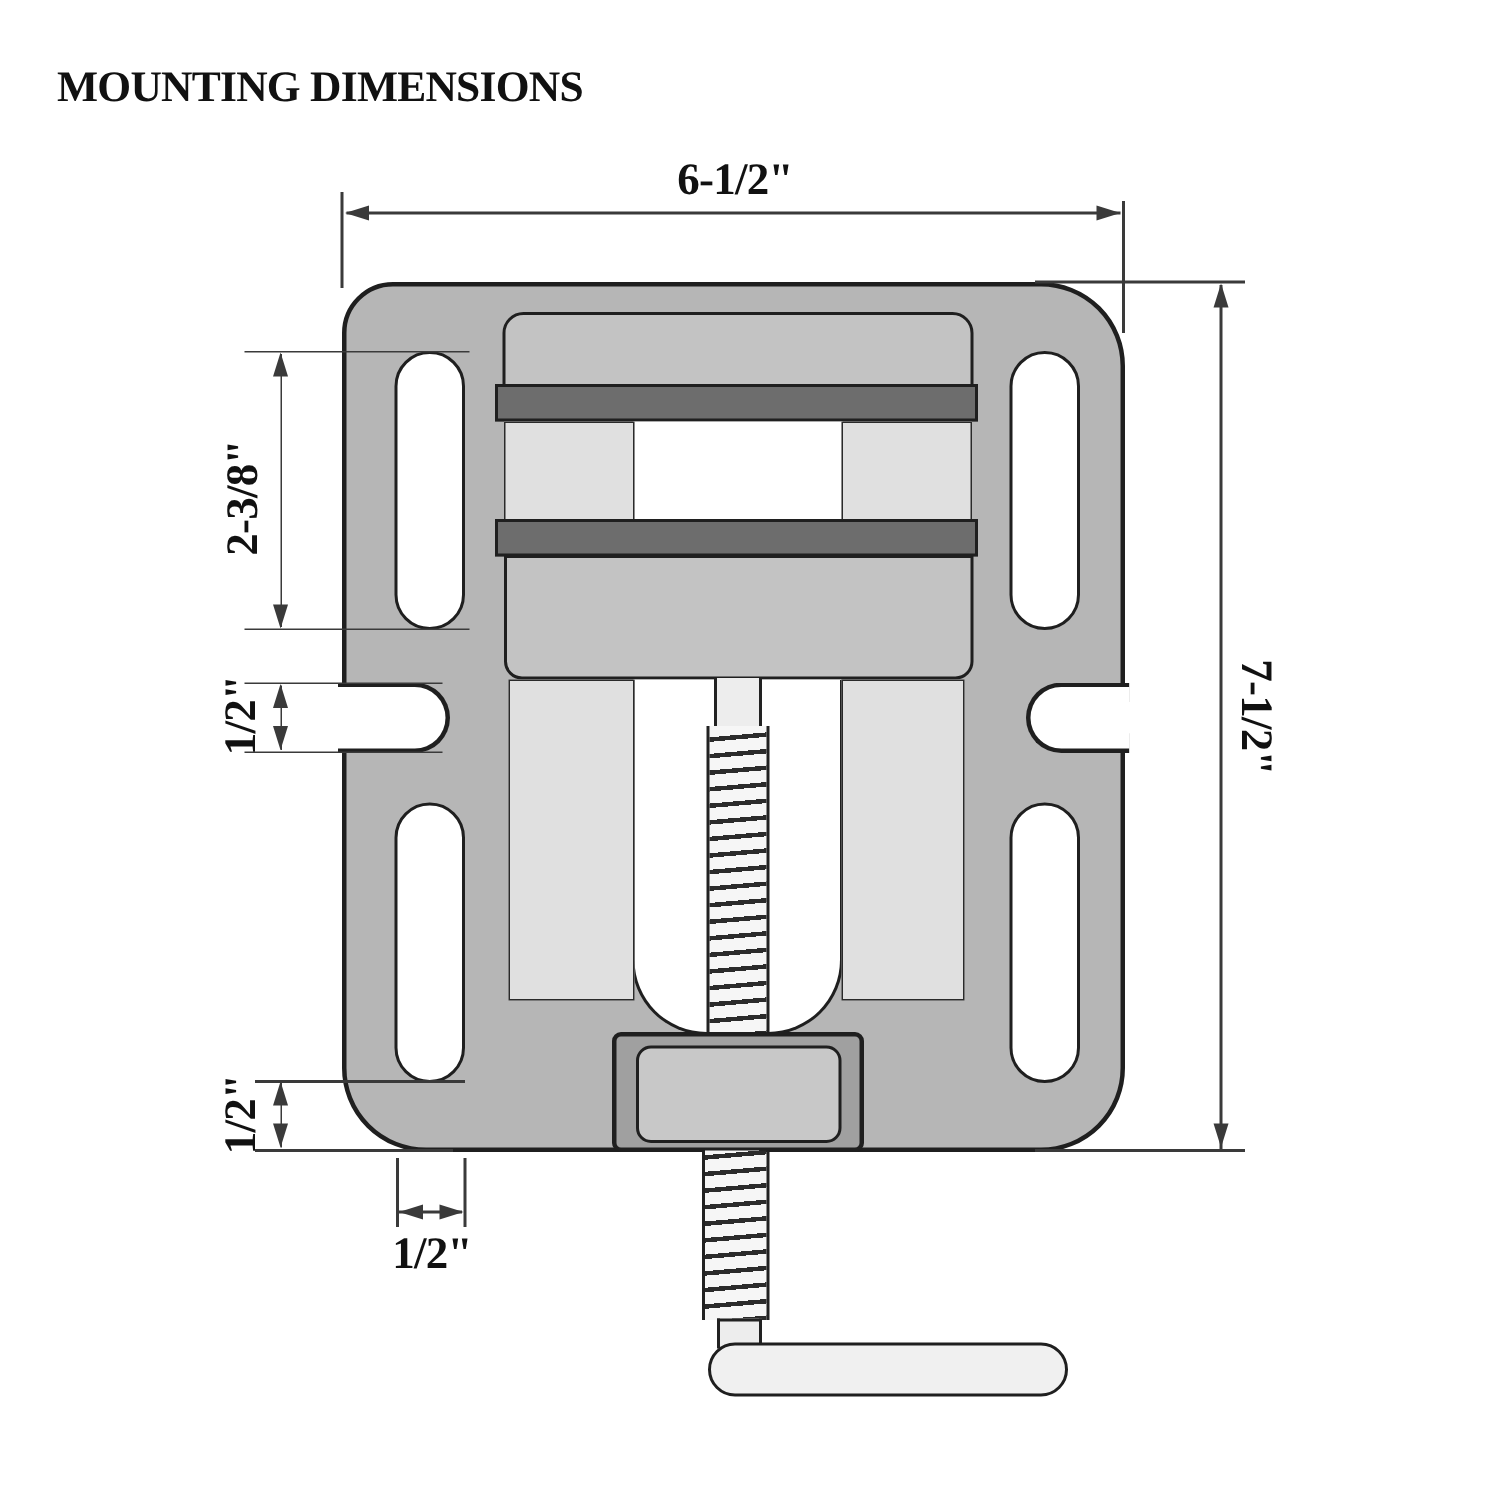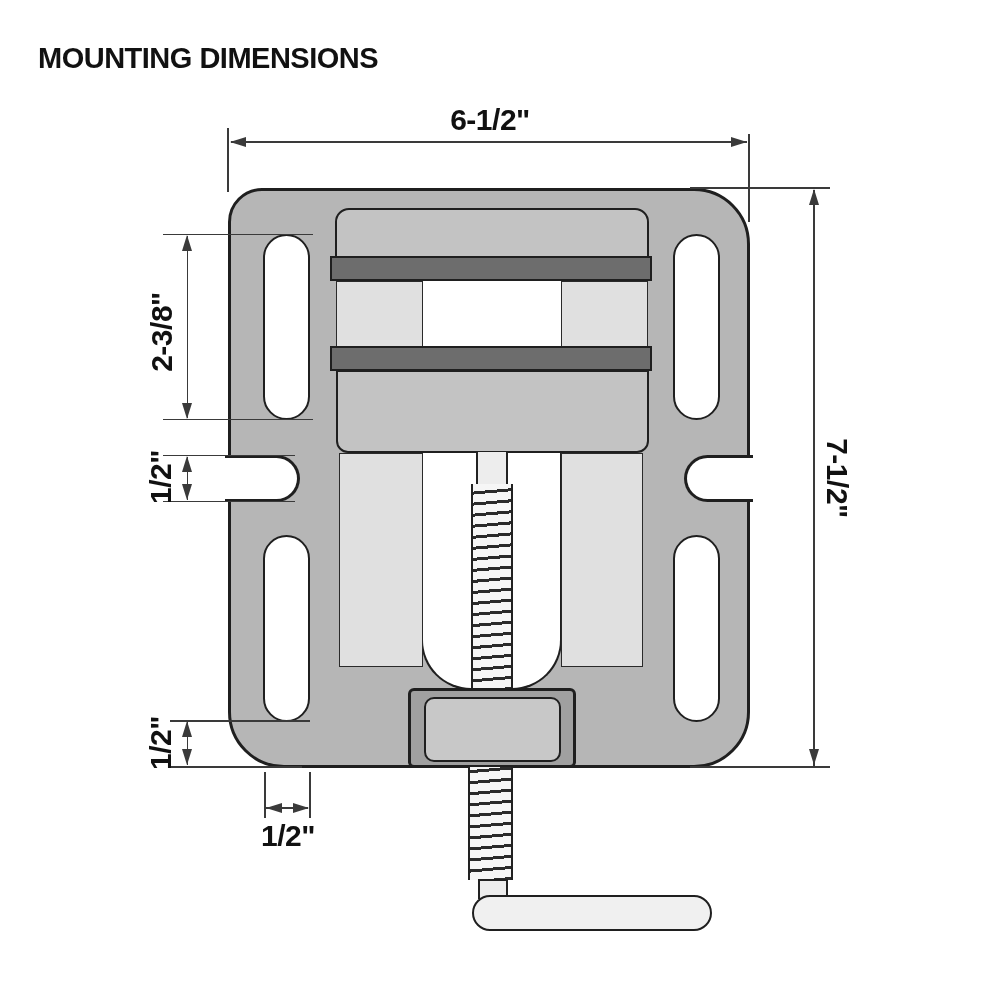--- a/index.html
+++ b/index.html
@@ -2,21 +2,21 @@
 <html><head>
 <meta charset="utf-8">
 <style>
   * { box-sizing: border-box; margin: 0; padding: 0; }
   html,body { background:#fff; }
   #canvas {
     position: relative;
     width: 1000px;
     height: 1000px;
     background: #ffffff;
-    font-family: Liberation Sans, sans-serif;
+    font-family: Liberation Serif, serif;
     overflow: hidden;
     padding-left: 31px;
   }
   .abs { position: absolute; }
 
   
   .part { position: absolute; border: 3px solid #1f1f1f; }
   .thin { border-width: 1.5px; border-color: #2a2a2a; }
   .med  { border-width: 2.5px; }
 

